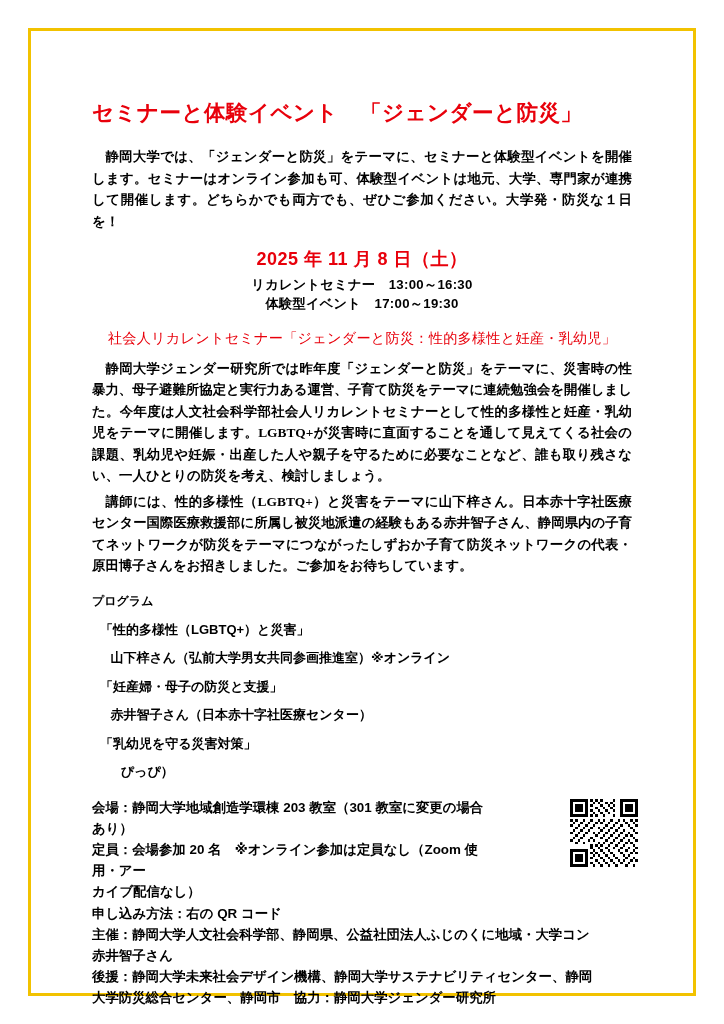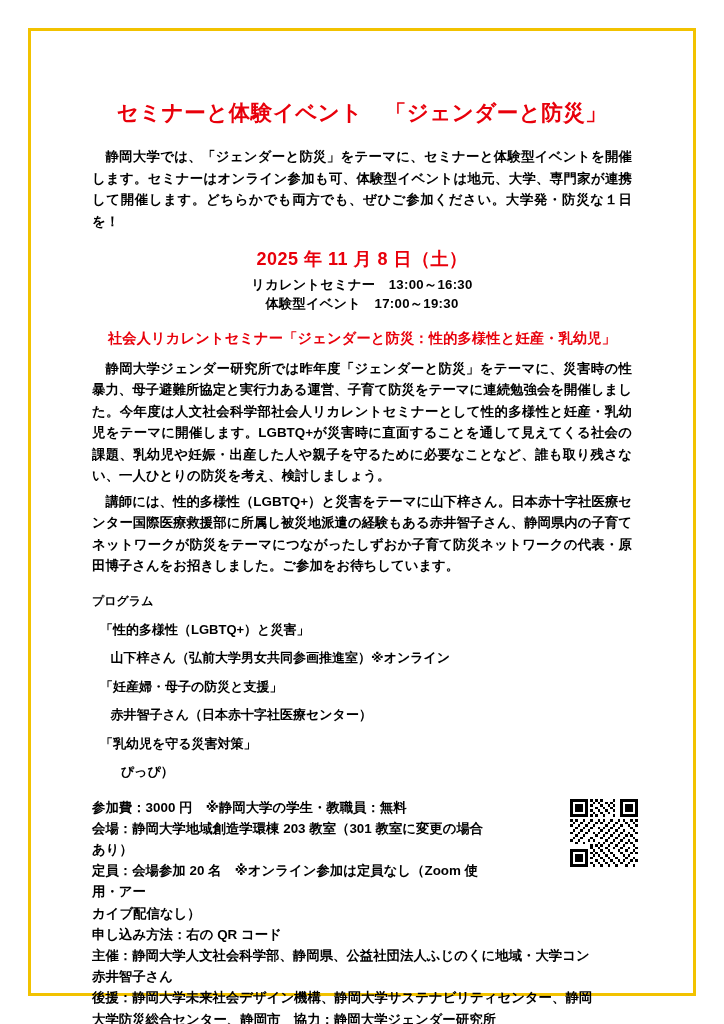--- a/index.html
+++ b/index.html
@@ -33,21 +33,21 @@
     position: absolute;
     left: 92px;
     top: 100px;
     width: 540px;
     box-sizing: border-box;
   }
   .title {
     color: #e8000b;
     font-size: 21.5px;
     font-weight: bold;
-    text-align: center;
+    text-align: left;
     letter-spacing: 0.5px;
     margin: 0 0 18px 0;
     line-height: 1.3;
   }
   .para {
     font-size: 13.4px;
     font-weight: bold;
     line-height: 1.62;
     margin: 0 0 6px 0;
     text-align: justify;
@@ -67,34 +67,35 @@
     font-size: 13.2px;
     font-weight: bold;
     text-align: center;
     line-height: 1.45;
     margin: 0;
     letter-spacing: 0.3px;
   }
   .subtitle {
     color: #e8000b;
     font-size: 14.2px;
-    font-weight: bold;
+    font-weight: normal;
     text-align: center;
     margin: 16px 0 10px 0;
     letter-spacing: 0.2px;
   }
   .body-block {
     font-size: 13.4px;
     font-weight: bold;
     line-height: 1.6;
     text-align: justify;
     margin: 0 0 4px 0;
   }
   .body-block.ind {
     text-indent: 1em;
+    font-family: Liberation Serif, serif;
   }
   .gap {
     height: 12px;
   }
   .program-head {
     font-size: 12px;
     font-weight: bold;
     line-height: 1.6;
     margin: 0;
   }
@@ -162,21 +163,20 @@
     <div class="program-head">プログラム</div>
     <div class="program-item">「性的多様性（LGBTQ+）と災害」</div>
     <div class="program-item sub">山下梓さん（弘前大学男女共同参画推進室）※オンライン</div>
     <div class="program-item">「妊産婦・母子の防災と支援」</div>
     <div class="program-item sub">赤井智子さん（日本赤十字社医療センター）</div>
     <div class="program-item">「乳幼児を守る災害対策」</div>
     <div class="program-item sub2">ぴっぴ）</div>
 
     <div class="info-wrap">
       <div class="info-text">
-        <p class="info-narrow">参加費：3000 円　※静岡大学の学生・教職員：無料</p>
         <p class="info-narrow">会場：静岡大学地域創造学環棟 203 教室（301 教室に変更の場合あり）</p>
         <p class="info-narrow">定員：会場参加 20 名　※オンライン参加は定員なし（Zoom 使用・アー</p>
         <p class="info-narrow">カイブ配信なし）</p>
         <p class="info-narrow">申し込み方法：右の QR コード</p>
         <p>主催：静岡大学人文社会科学部、静岡県、公益社団法人ふじのくに地域・大学コン</p>
         <p>赤井智子さん</p>
         <p>後援：静岡大学未来社会デザイン機構、静岡大学サステナビリティセンター、静岡</p>
         <p>大学防災総合センター、静岡市　協力：静岡大学ジェンダー研究所</p>
       </div>
 

